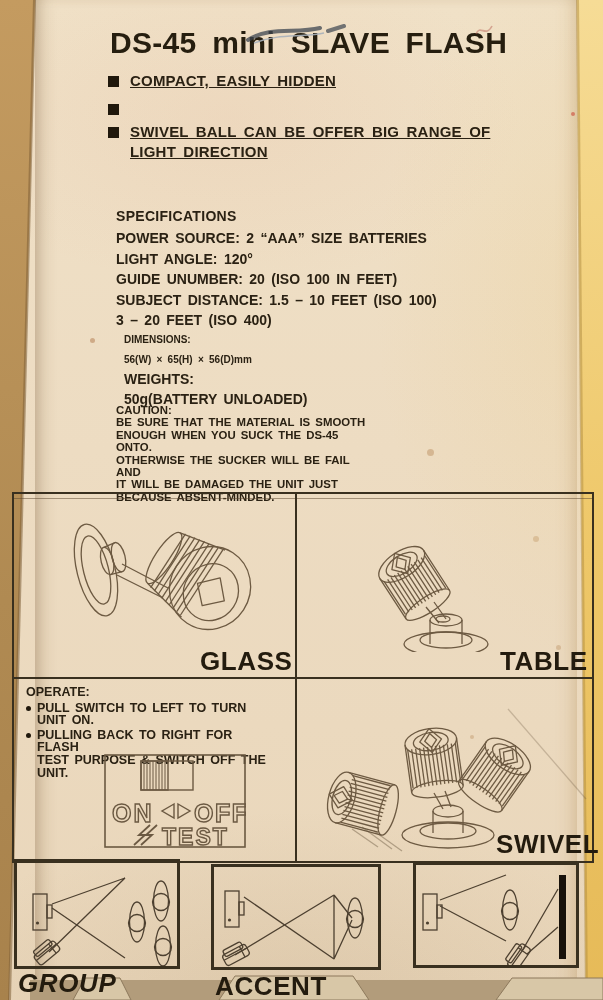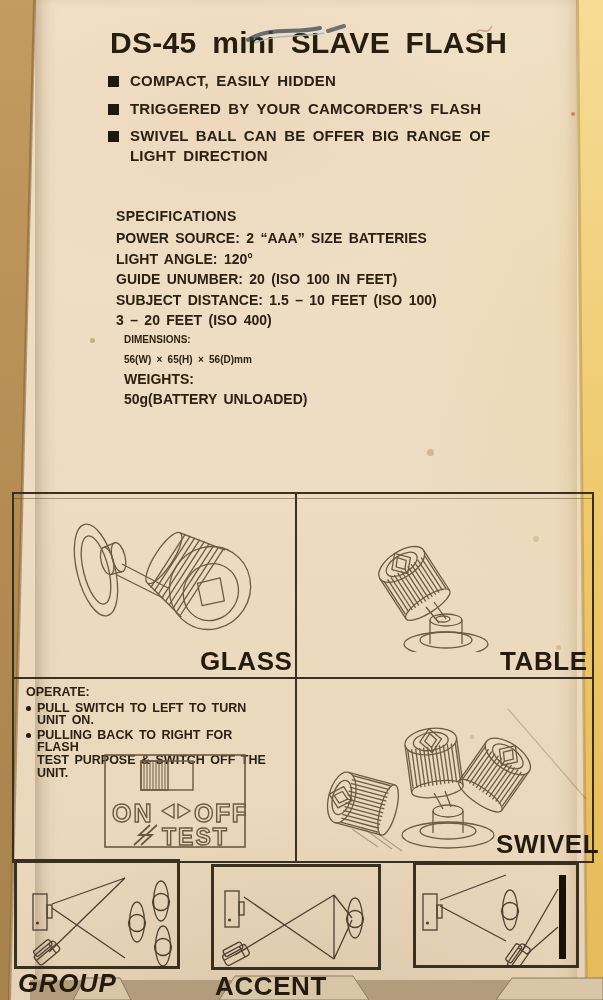--- a/index.html
+++ b/index.html
@@ -22,21 +22,21 @@
   #edge-right{right:0;top:0;width:32px;height:1000px;
     background:linear-gradient(180deg,#f6dc96,#eec768 55%,#e6ba58);
     clip-path:polygon(6px 0,32px 0,32px 100%,15px 100%);}
   #edge-right-crease{right:0;top:0;width:32px;height:1000px;opacity:.5;
     background:#b08b3f;clip-path:polygon(5px 0,8px 0,17px 100%,14px 100%);}
   #card-shadow{left:35px;top:0;right:26px;height:1000px;pointer-events:none;
     box-shadow:inset 14px 0 18px -12px rgba(110,80,45,.45), inset -14px 0 18px -12px rgba(160,120,60,.35);}
   .spot{border-radius:50%;}
   
   #title{left:110px;top:26px;font-size:30px;letter-spacing:.3px;word-spacing:7px;color:#261e0f;}
-  .feat{display:flex;align-items:flex-start;}
+  .feat{display:flex;align-items:flex-start;text-decoration:underline;}
   .sq{flex:0 0 11px;width:11px;height:11px;background:#20180c;margin:5px 11px 0 0;}
   .feat .txt{font-size:15px;line-height:20px;letter-spacing:.2px;word-spacing:3px;}
   #spec-heading{left:116px;top:208px;font-size:14px;letter-spacing:.3px;}
   #spec-lines{left:116px;top:228px;font-size:14px;line-height:20.6px;word-spacing:2.5px;}
   #spec-dims{left:124px;top:330px;font-size:10px;line-height:20px;word-spacing:2.5px;}
   #spec-weights{left:124px;top:370px;font-size:14px;line-height:19.5px;word-spacing:2.5px;}
   #caution{left:116px;top:404px;font-size:11.4px;line-height:12.4px;word-spacing:2px;width:250px;}
   
   .dbox{border:2.5px solid #39301f;box-sizing:border-box;}
   #box1{left:12px;top:492px;width:582px;height:187px;}
@@ -126,21 +126,20 @@
     <path d="M236,18 C240,8 246,22 252,10" stroke="rgba(180,90,80,.45)" stroke-width="1.6" fill="none"></path>
   </svg>
 
   <div class="abs" style="left:108px;top:71px">
     <div class="feat" style="margin-bottom:8px">
       <span class="sq"></span>
       <span class="txt ml">COMPACT, EASILY HIDDEN</span>
     </div>
     <div class="feat" style="margin-bottom:7px">
       <span class="sq"></span>
-      <span class="txt ml">TRIGGERED BY YOUR CAMCORDER'S FLASH</span>
     </div>
     <div class="feat">
       <span class="sq"></span>
       <span class="txt ml">SWIVEL BALL CAN BE OFFER BIG RANGE OF
 LIGHT DIRECTION</span>
     </div>
   </div>
 
   <div class="abs" id="spec-heading">SPECIFICATIONS</div>
   <div class="abs" id="spec-lines">
@@ -152,20 +151,29 @@
   </div>
   <div class="abs" id="spec-dims">
     <div>DIMENSIONS:</div>
     <div>56(W) × 65(H) × 56(D)mm</div>
   </div>
   <div class="abs" id="spec-weights">
     <div>WEIGHTS:</div>
     <div>50g(BATTERY UNLOADED)</div>
   </div>
 
+  <div class="abs" id="caution">
+    <div>CAUTION:</div>
+    <div class="ml">BE SURE THAT THE MATERIAL IS SMOOTH
+ENOUGH WHEN YOU SUCK THE DS-45
+ONTO.
+OTHERWISE THE SUCKER WILL BE FAIL AND
+IT WILL BE DAMAGED THE UNIT JUST
+BECAUSE ABSENT-MINDED.</div>
+  </div>
 
   <div class="abs dbox" id="box1"></div>
   <div class="abs" id="box1-innerline"></div>
   <div class="abs" id="box1-divider"></div>
 
   <svg class="abs" style="left:14px;top:500px" width="280" height="150">
     <g class="draw">
       <g transform="translate(82,70) rotate(-14)">
         <ellipse cx="0" cy="0" rx="19" ry="47"></ellipse>
         <ellipse cx="0" cy="0" rx="12.5" ry="35"></ellipse>

